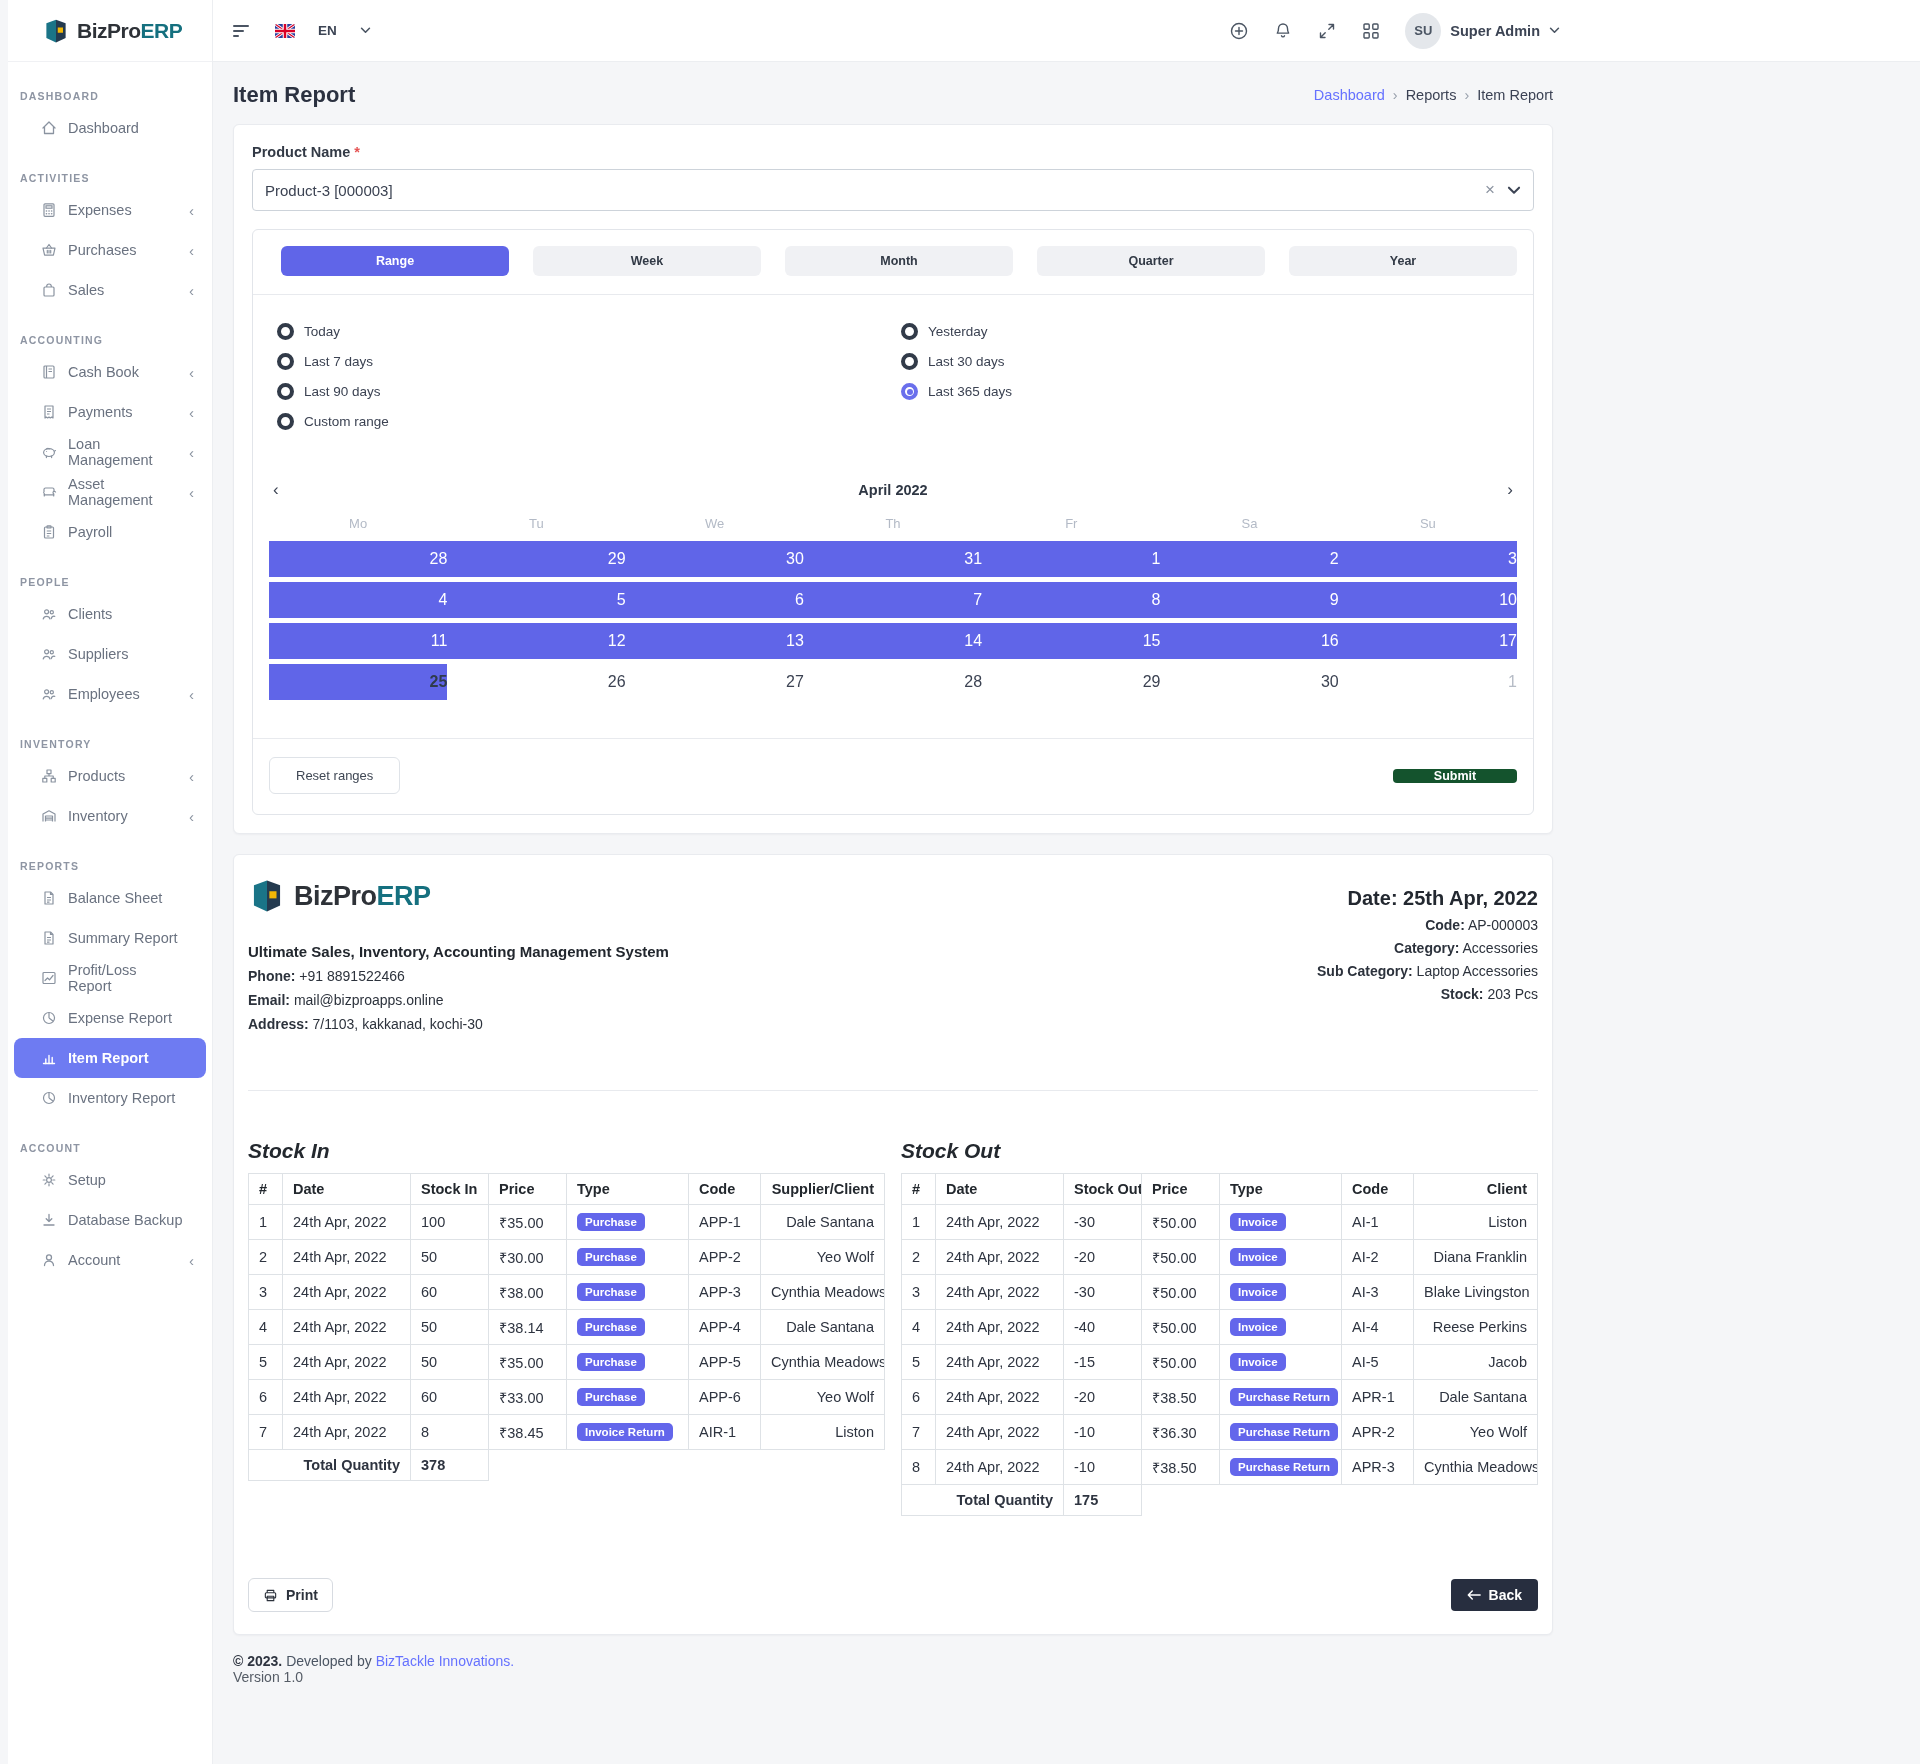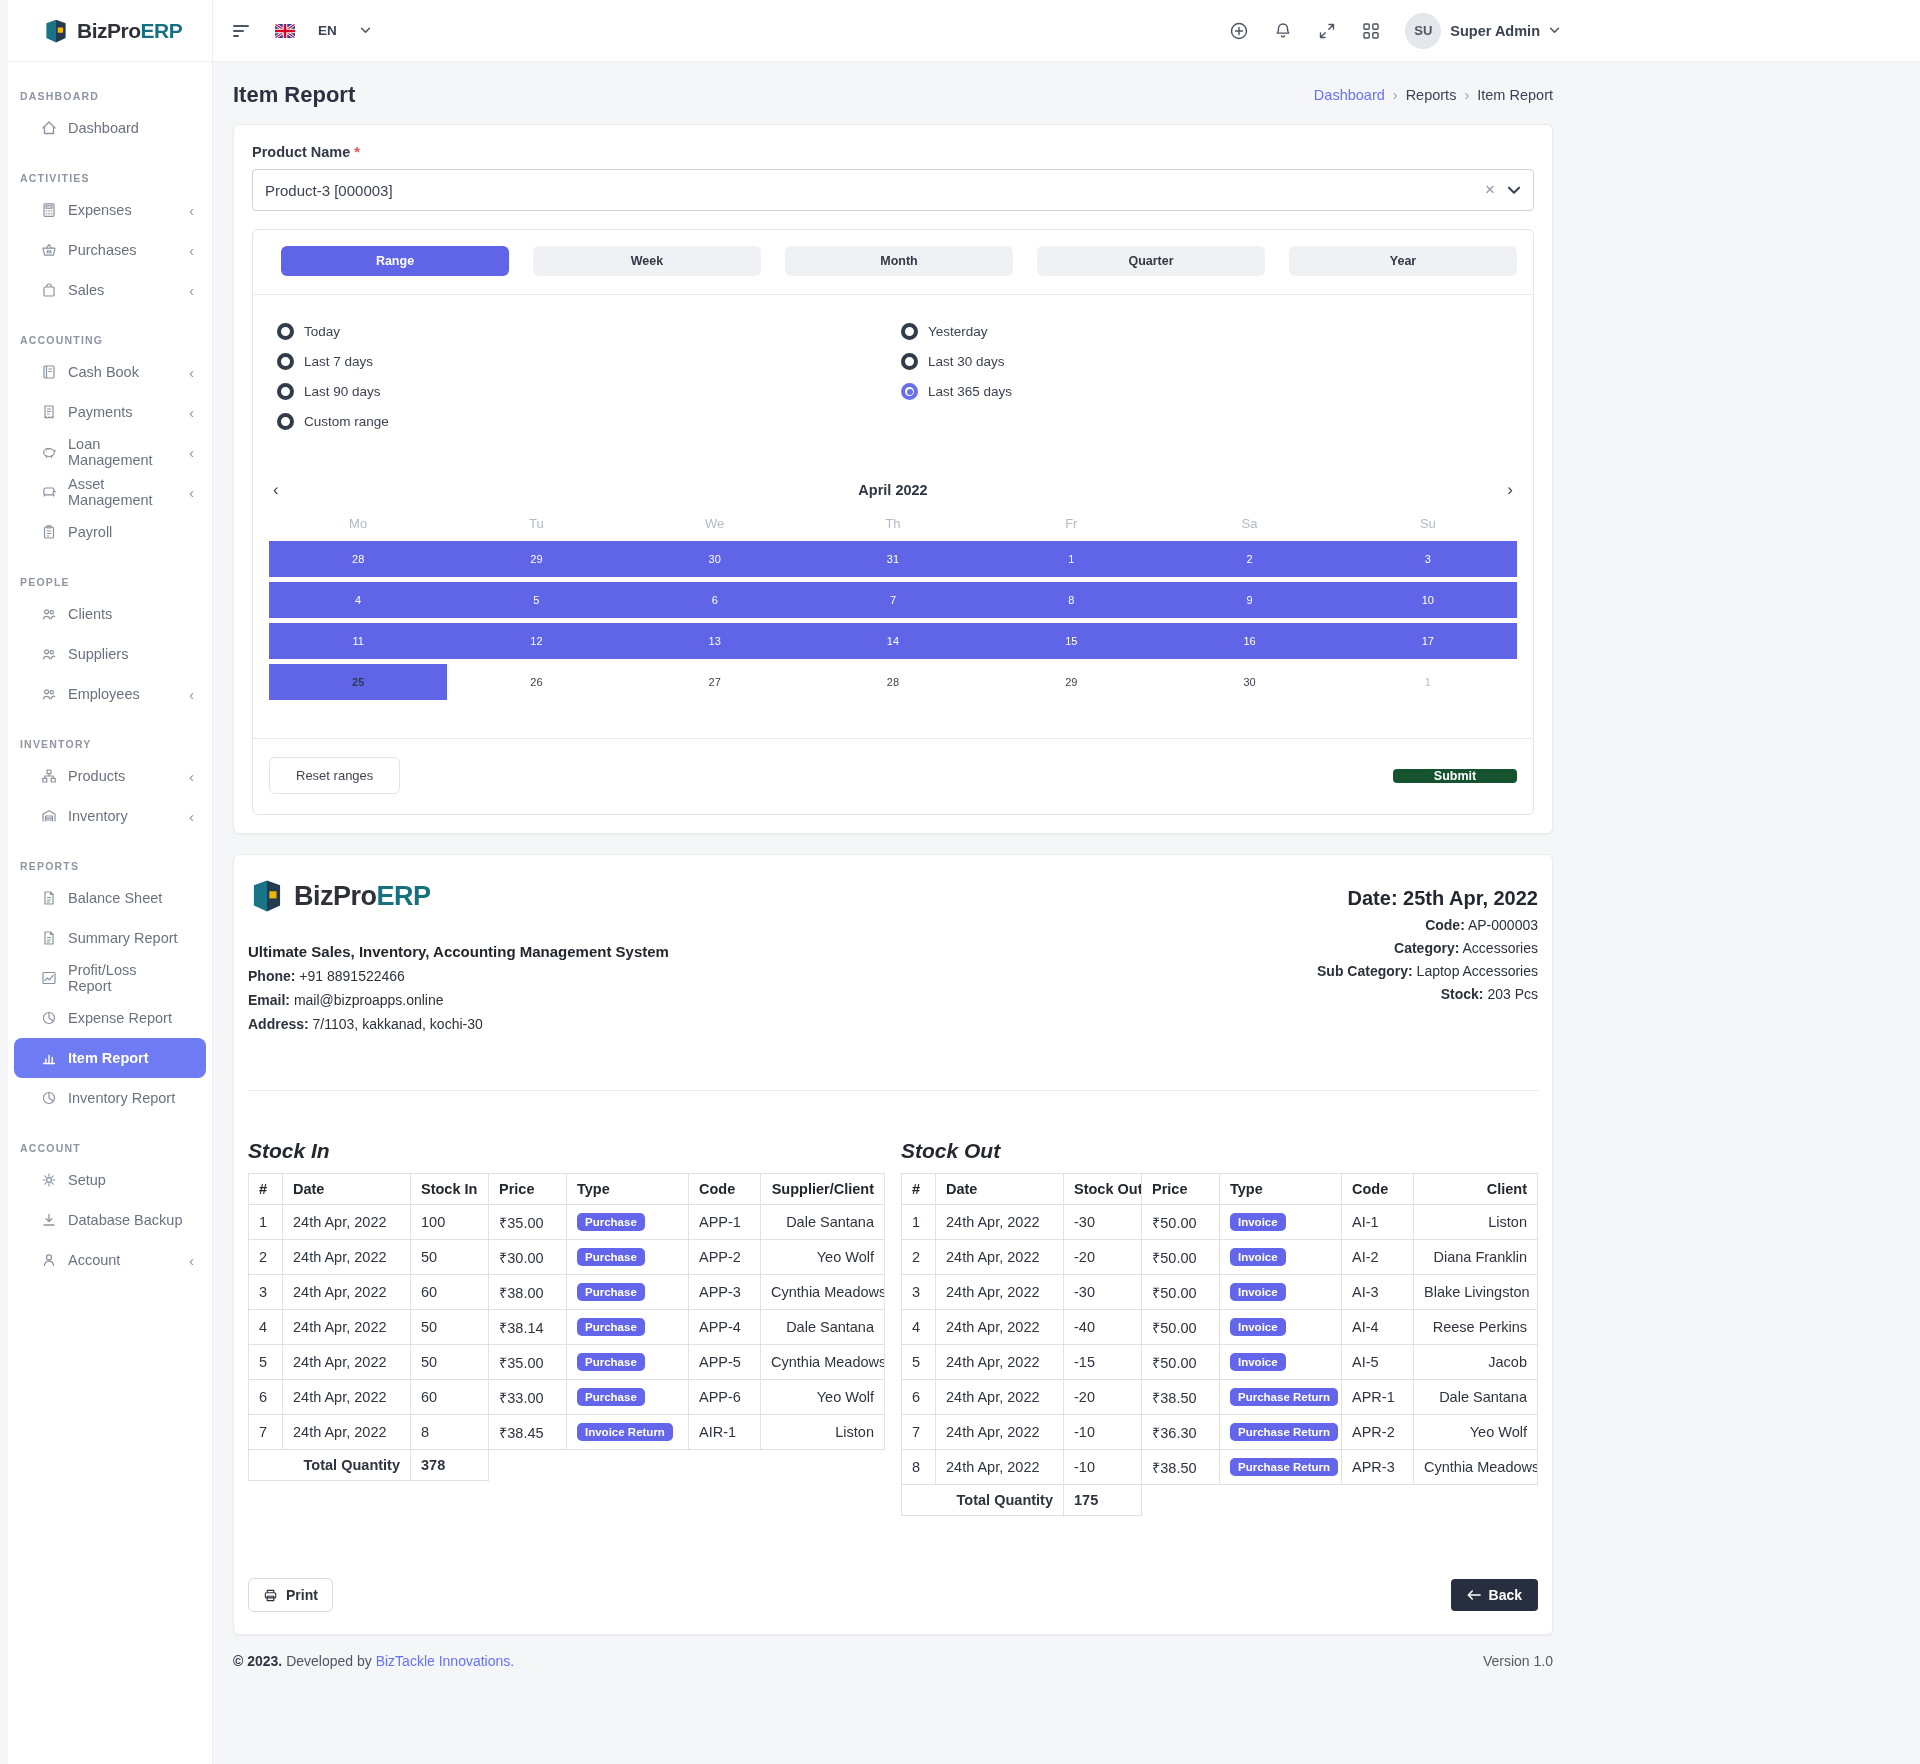--- a/index.html
+++ b/index.html
@@ -76,21 +76,21 @@
   .radio.checked { border:4px solid #6a6fec; }
   .radio.checked::after { content:''; position:absolute; inset:1.5px; border-radius:50%; background:#6a6fec; }
 
   .calendar { margin-top:50px; }
   .cal-nav { display:flex; align-items:center; justify-content:space-between; }
   .cal-month { font-size:14.5px; font-weight:600; color:#2f3744; }
   .cal-arrow { background:none; border:none; font-size:17px; color:#3c4454; cursor:pointer; padding:0 4px; }
   .daynames { display:grid; grid-template-columns:repeat(7,1fr); margin:16px 0 10px; }
   .dayname { text-align:center; font-size:13px; color:#b3bac6; }
   .week { display:grid; grid-template-columns:repeat(7,1fr); margin-bottom:5px; }
-  .day { height:36px; line-height:36px; text-align:center; font-size:11px; color:#3b4252; cursor:pointer; }
+  .day { height:36px; line-height:36px; text-align:right; font-size:16px; color:#3b4252; cursor:pointer; }
   .day.hl { background:#6065e8; color:#fff; }
   .day.hl.dk { color:#2f3b4c; font-weight:600; }
   .day.dim { color:#b6bcc6; }
   .div2 { margin:38px -16px 0; }
   .inner-footer { margin-top:18px; display:flex; align-items:center; justify-content:space-between; }
   .reset-btn { background:#fff; border:1px solid #dfe3e8; border-radius:6px; padding:10px 26px;
     font-size:13px; color:#3f4754; cursor:pointer; font-family:inherit; }
   .submit-btn { background:#14532d; border:none; border-radius:4px; width:124px; height:14px;
     color:#fff; font-size:12.5px; font-weight:700; cursor:pointer; font-family:inherit; }
 
@@ -124,21 +124,21 @@
   .no-b { border:none; }
 
   .actions-row { margin-top:62px; display:flex; align-items:center; justify-content:space-between; }
   .print-btn { display:flex; align-items:center; gap:8px; background:#fff; border:1px solid #d7dbe1;
     border-radius:6px; padding:8px 14px; font-size:14px; font-weight:600; color:#2c323c; cursor:pointer; font-family:inherit; }
   .print-btn svg { width:15px; height:15px; color:#2c323c; }
   .back-btn { display:flex; align-items:center; gap:8px; background:#272e3f; border:none; border-radius:4px;
     padding:8px 16px; font-size:14px; font-weight:600; color:#fff; cursor:pointer; font-family:inherit; }
   .back-btn svg { width:14px; height:12px; color:#fff; }
 
-  .footer { display:flex; justify-content:space-between; padding:18px 0 14px; font-size:14px; color:#4b5563; }
+  .footer { display:flex; justify-content:space-between; padding:18px 0 14px; font-size:14px; color:#4b5563;flex-direction:column; }
   .footer b { color:#2e3440; }
   .footer a { color:#6571ff; text-decoration:none; cursor:pointer; }
   .f-version { color:#555c66; }
 </style>
 </head>
 <body>
 
 <svg width="0" height="0" style="position:absolute">
   <defs>
     <g id="ic-stroke-defaults"></g>

